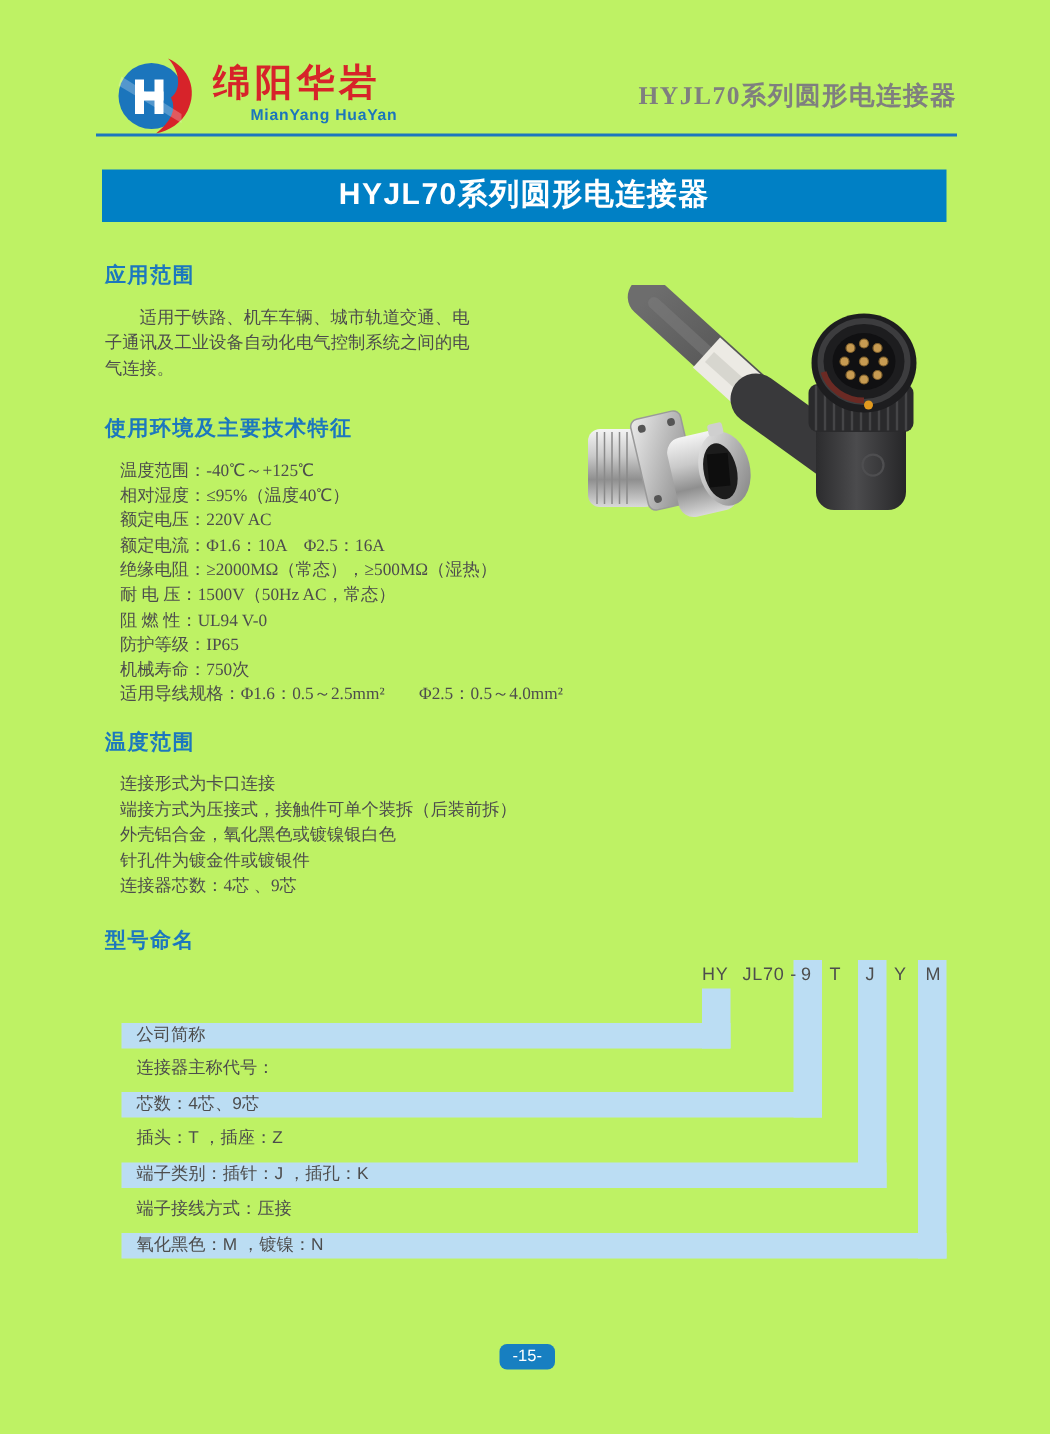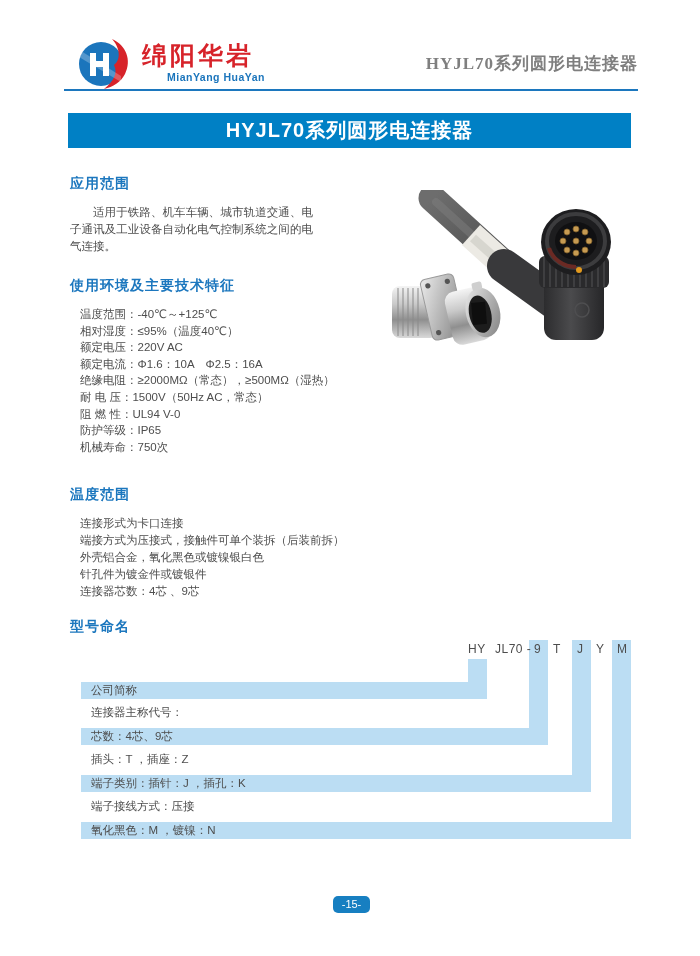--- a/index.html
+++ b/index.html
@@ -4,40 +4,40 @@
 <title>HYJL70</title>
 <style>
   :root{
     --banner-blue:#0080C5; --heading-blue:#1C77BE; --light-blue:#BBDDF3;
     --text-dark:#4D4D4D; --title-gray:#7F7F7F; --logo-red:#D7232A;
     --logo-blue:#1B75BC; --pill-blue:#177FC1; --rule-blue:#1C77BE;
   }
   *{margin:0;padding:0;box-sizing:border-box;}
   html,body{background:#e8e8e8;}
   body{font-family:"Liberation Sans","DejaVu Sans",sans-serif;}
-  #page{position:relative;width:700px;height:956px;background:#ffffff;margin:0 auto;overflow:hidden;}
+  #page{position:relative;width:700px;height:956px;background:#bef264;margin:0 auto;overflow:hidden;}
 
   
   .logo{position:absolute;left:76px;top:36px;display:flex;align-items:flex-start;gap:8px;}
   .logo-texts{display:flex;flex-direction:column;padding-top:6px;}
   .logo-cn{color:var(--logo-red);font-size:25px;font-weight:bold;letter-spacing:3px;line-height:26px;}
   .logo-en{color:var(--logo-blue);font-size:10.5px;font-weight:bold;letter-spacing:.5px;margin-top:3px;padding-left:25px;}
   .doc-title{position:absolute;right:62px;top:52px;font-family:"Liberation Serif","DejaVu Serif",serif;
     font-size:17px;font-weight:bold;color:var(--title-gray);letter-spacing:1px;}
   .header-rule{position:absolute;left:64px;top:89px;width:574px;height:2px;background:var(--rule-blue);}
 
   
   .banner{position:absolute;left:68px;top:113px;width:563px;height:35px;background:var(--banner-blue);
     color:#ffffff;font-size:20px;font-weight:bold;text-align:center;line-height:35px;letter-spacing:1px;}
 
   
   .sec-h{position:absolute;left:70px;color:var(--heading-blue);font-size:14px;font-weight:bold;letter-spacing:1px;}
   .h-app{top:175px;} .h-tech{top:277px;} .h-struct{top:486px;} .h-model{top:618px;}
 
-  .body-text{color:var(--text-dark);font-size:11.5px;}
+  .body-text{color:var(--text-dark);font-size:11.5px;font-family:Liberation Serif, serif;}
   .app-body{position:absolute;left:70px;top:204px;width:243px;line-height:17px;text-indent:2em;text-align:justify;}
 
   .spec-list{position:absolute;left:80px;top:306px;width:330px;}
   .spec-line{line-height:16.6px;white-space:pre;}
   .feat-list{position:absolute;left:80px;top:515px;width:340px;}
   .feat-line{line-height:17px;white-space:pre;}
 
   
   .photo{position:absolute;left:386px;top:190px;width:262px;height:214px;}
 
@@ -178,20 +178,21 @@
   <div class="spec-list body-text">
     <div class="spec-line">温度范围：-40℃～+125℃</div>
     <div class="spec-line">相对湿度：≤95%（温度40℃）</div>
     <div class="spec-line">额定电压：220V AC</div>
     <div class="spec-line">额定电流：Φ1.6：10A　Φ2.5：16A</div>
     <div class="spec-line">绝缘电阻：≥2000MΩ（常态），≥500MΩ（湿热）</div>
     <div class="spec-line">耐 电 压：1500V（50Hz AC，常态）</div>
     <div class="spec-line">阻 燃 性：UL94 V-0</div>
     <div class="spec-line">防护等级：IP65</div>
     <div class="spec-line">机械寿命：750次</div>
+    <div class="spec-line">适用导线规格：Φ1.6：0.5～2.5mm²　　Φ2.5：0.5～4.0mm²</div>
   </div>
 
   <div class="sec-h h-struct">温度范围</div>
   <div class="feat-list body-text">
     <div class="feat-line">连接形式为卡口连接</div>
     <div class="feat-line">端接方式为压接式，接触件可单个装拆（后装前拆）</div>
     <div class="feat-line">外壳铝合金，氧化黑色或镀镍银白色</div>
     <div class="feat-line">针孔件为镀金件或镀银件</div>
     <div class="feat-line">连接器芯数：4芯 、9芯</div>
   </div>

